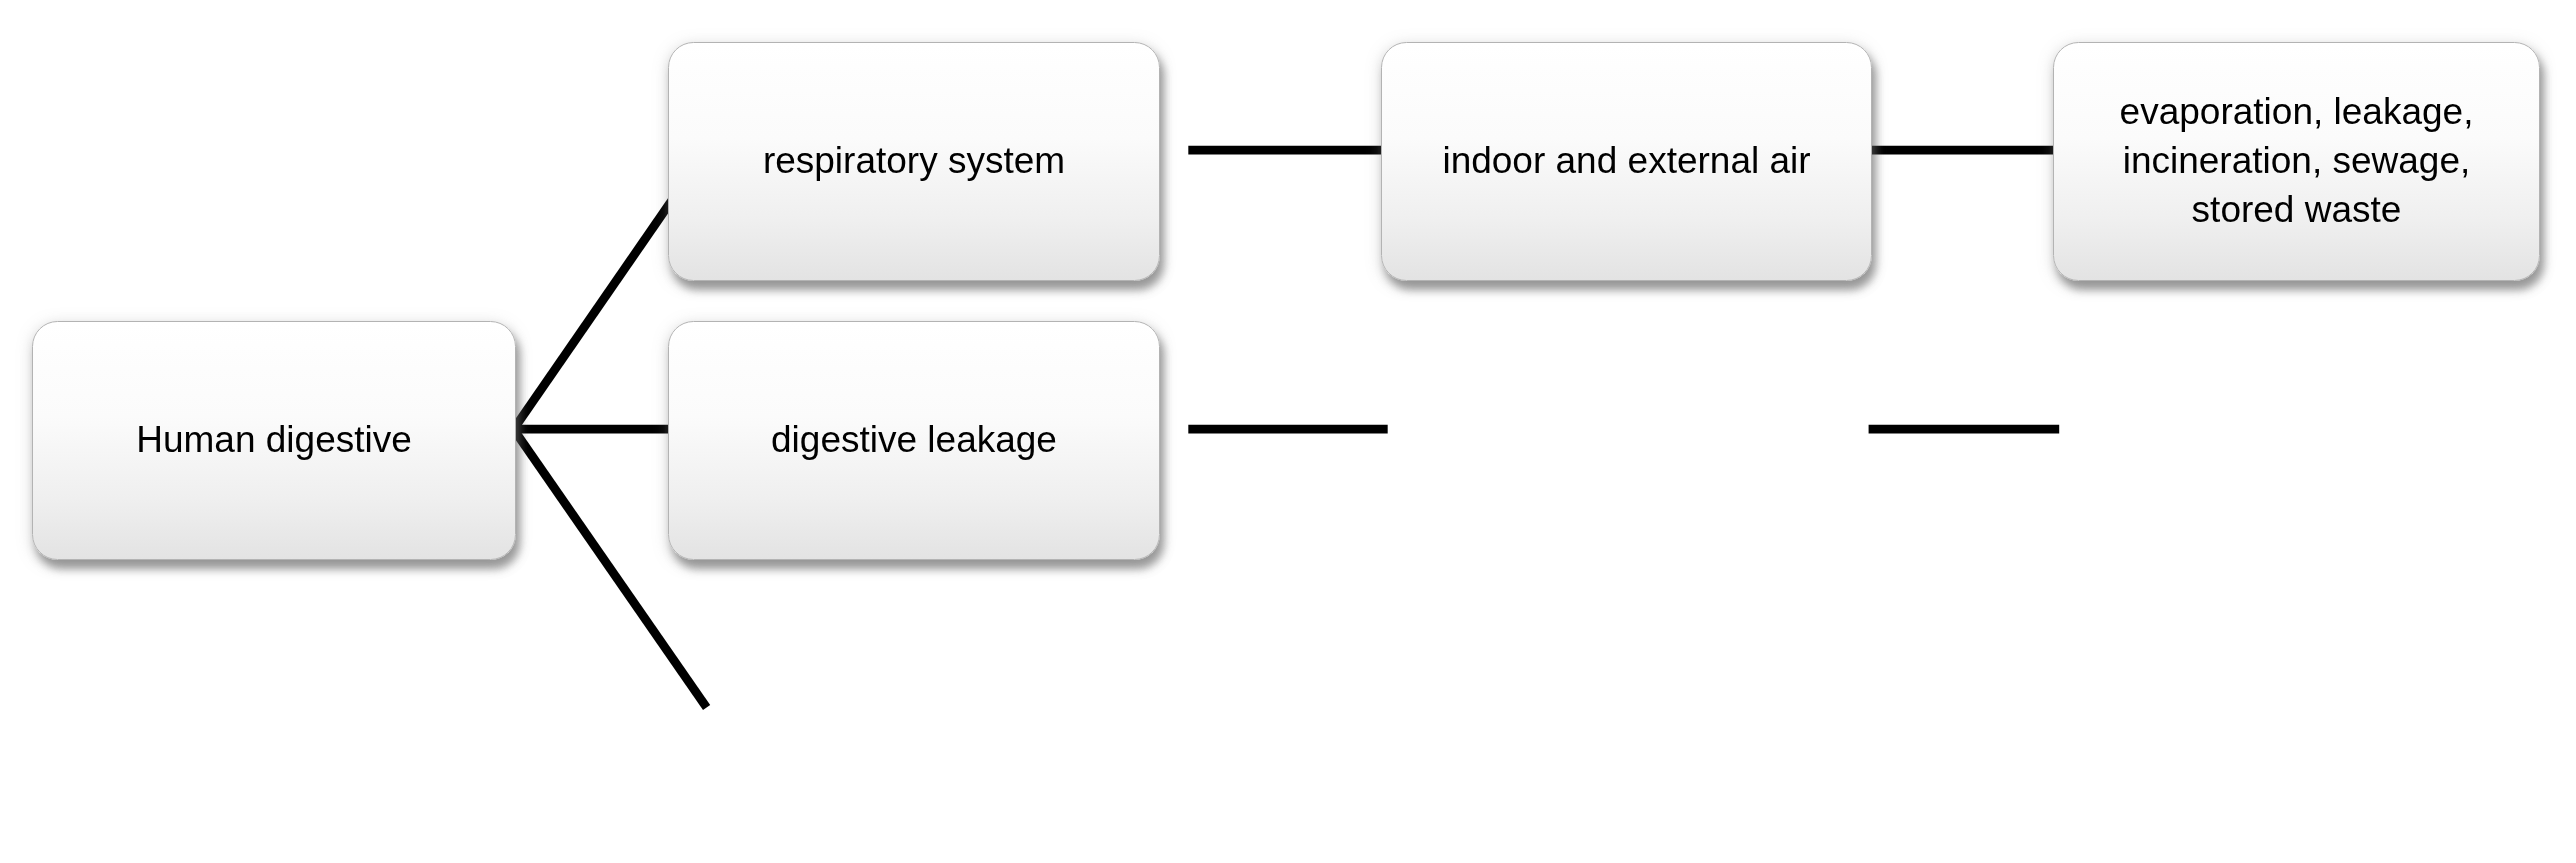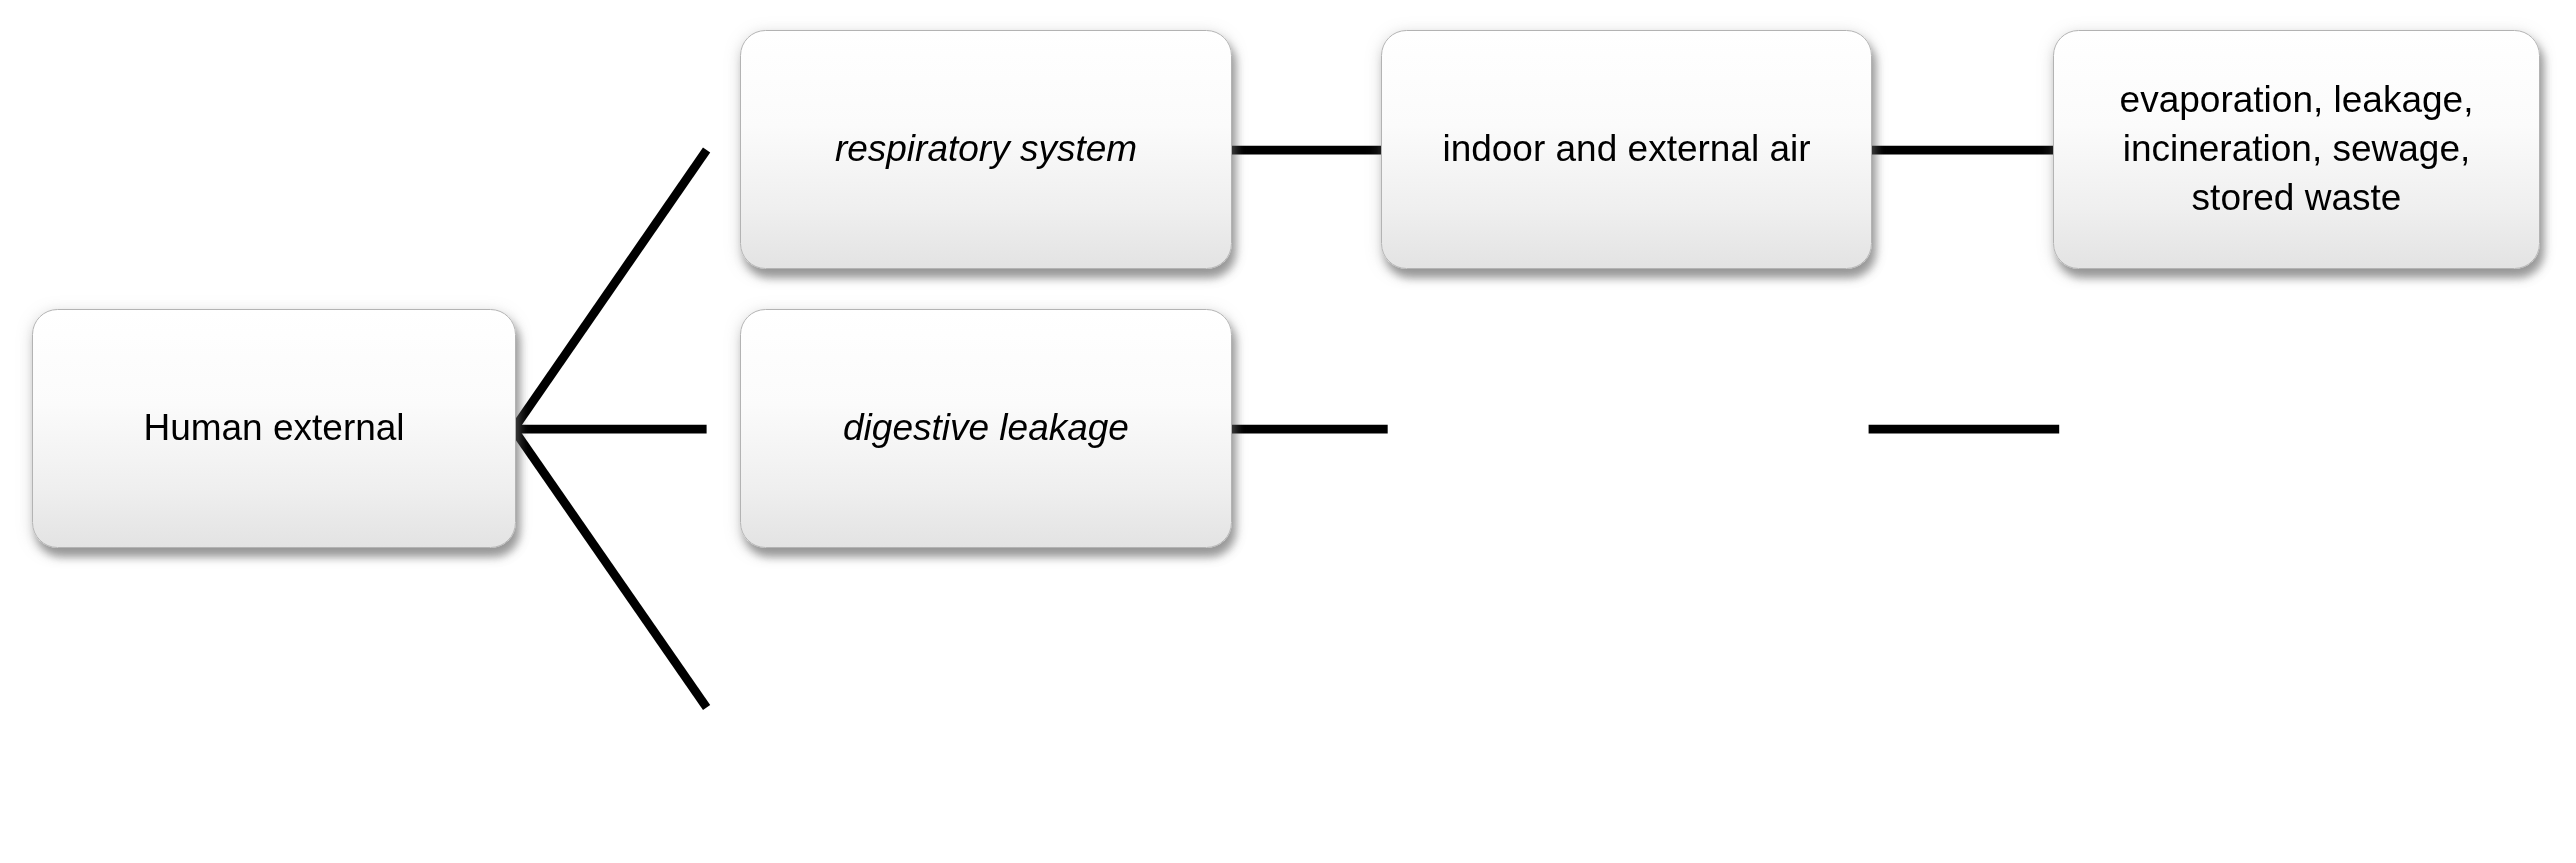--- a/index.html
+++ b/index.html
@@ -35,24 +35,25 @@
     background: linear-gradient(180deg, #ffffff 0%, #fbfbfb 40%, #efefef 75%, #e3e3e3 100%);
     box-shadow: 4px 8.8px 8px rgba(90, 90, 90, 0.55), 0 3.2px 14.4px rgba(140, 140, 140, 0.35);
     display: flex;
     align-items: center;
     justify-content: center;
     text-align: center;
     padding: 3px 24px;
     font-size: 37px;
     line-height: 1.32;
     color: #000000;
+    margin-top: 12px;
   }
   
   .c1 { left: 32px;   width: 484px; }
-  .c2 { left: 740px;  width: 492px; font-style: italic; }
+  .c2 { left: 668px;  width: 492px; }
   .c3 { left: 1381px; width: 491px; }
   .c4 { left: 2053px; width: 487px; }
   
   .r1 { top: 30px;  }
   .r2 { top: 309px; }
   .r3 { top: 588px; }
 </style>
 </head>
 <body>
 
@@ -62,21 +63,21 @@
     <line x1="644" y1="538" x2="886" y2="188"></line>
     <line x1="644" y1="538" x2="886" y2="538"></line>
     <line x1="644" y1="538" x2="886" y2="887"></line>
     <line x1="1490" y1="188" x2="1740" y2="188"></line>
     <line x1="2343" y1="188" x2="2582" y2="188"></line>
     <line x1="1490" y1="538" x2="1740" y2="538"></line>
     <line x1="2343" y1="538" x2="2582" y2="538"></line>
   </svg>
 
   <div class="node c1 r2">
-    <span>Human external</span>
+    <span>Human digestive</span>
   </div>
 
   <div class="node c2 r1">
     <span>respiratory system</span>
   </div>
 
   <div class="node c2 r2">
     <span>digestive leakage</span>
   </div>
 

